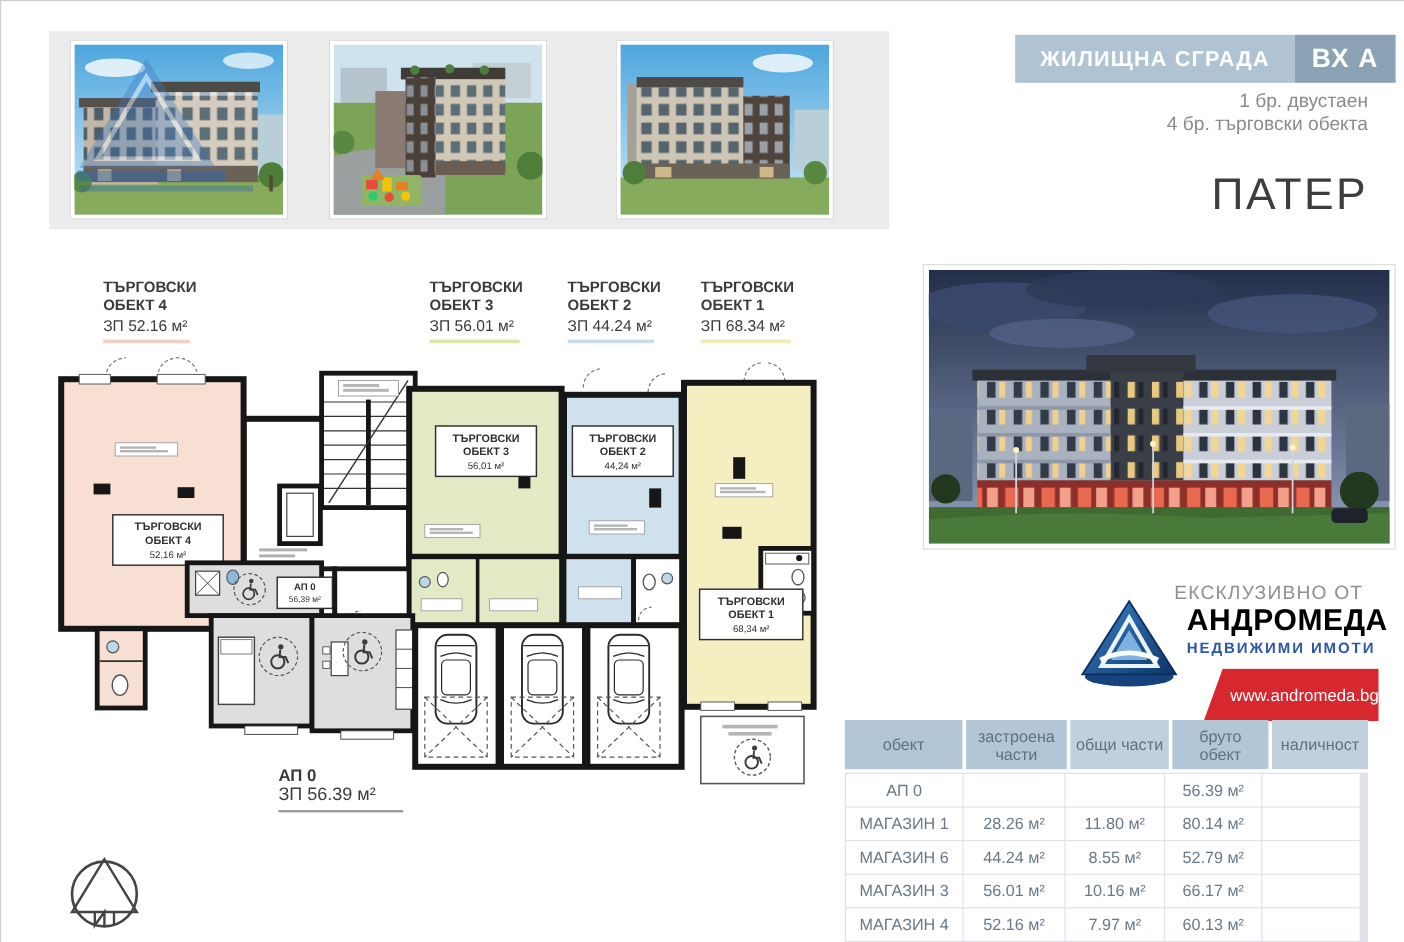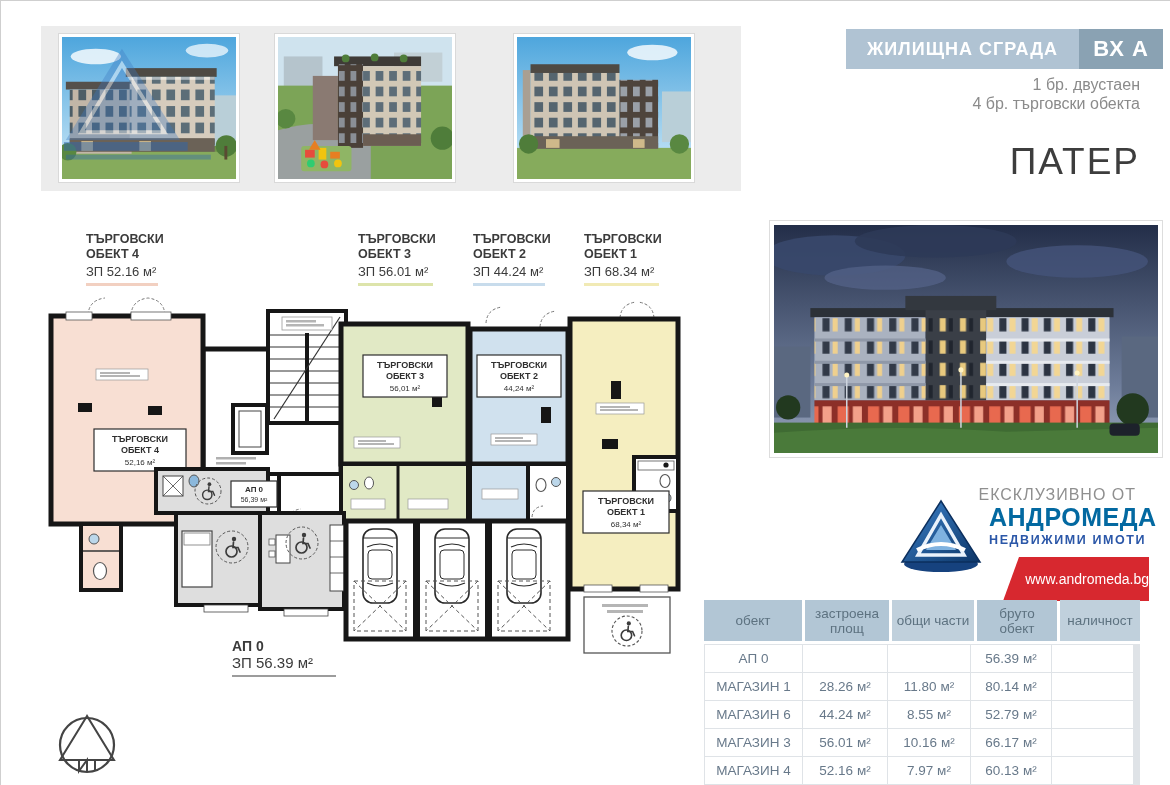--- a/index.html
+++ b/index.html
@@ -271,21 +271,21 @@
         </linearGradient>
       </defs>
       <ellipse cx="42" cy="66" rx="37" ry="8" fill="#16427e"></ellipse>
       <polygon points="42,3 81,64 3,64" fill="url(#lgr)" stroke="#0b2f5e" stroke-width="1.5"></polygon>
       <polygon points="42,17 65,57 19,57" fill="none" stroke="#eaf2fb" stroke-width="3.5"></polygon>
       <polygon points="42,27 57,52 27,52" fill="#7fb2e0"></polygon>
       <path d="M18,52 Q42,40 66,52" fill="none" stroke="#fff" stroke-width="4"></path>
     </svg>
   </div>
   <div class="abs brand">
-    <div class="brand-name" style="color: #0369a1;">АНДРОМЕДА</div>
+    <div class="brand-name" style="color: #000000;">АНДРОМЕДА</div>
     <div class="brand-sub">НЕДВИЖИМИ ИМОТИ</div>
   </div>
   <div class="abs site-banner">
     <span>www.andromeda.bg</span>
   </div>
 
   <div class="top-label" id="tl4">
     <div class="tl-bold">ТЪРГОВСКИ</div>
     <div class="tl-bold">ОБЕКТ 4</div>
     <div class="tl-area">ЗП 52.16 м²</div>
@@ -520,21 +520,21 @@
       <circle cx="38" cy="36" r="27" fill="none" stroke="#444" stroke-width="2.2"></circle>
       <polygon points="38,7 11,51 65,51" fill="none" stroke="#444" stroke-width="2"></polygon>
       <path d="M30,51 L30,62 L38,51 L38,62 M46,51 L46,62" fill="none" stroke="#444" stroke-width="2"></path>
     </svg>
   </div>
 
   <div class="abs area-table">
     <div class="thead">
       <div class="th th-a">обект</div>
       <div class="th th-a">застроена
-площ</div>
+части</div>
       <div class="th th-b">общи части</div>
       <div class="th th-a">бруто
 обект</div>
       <div class="th th-b">наличност</div>
     </div>
     <div class="tbody">
       <div class="tr">
         <div class="td">АП 0</div>
         <div class="td"></div>
         <div class="td"></div>

